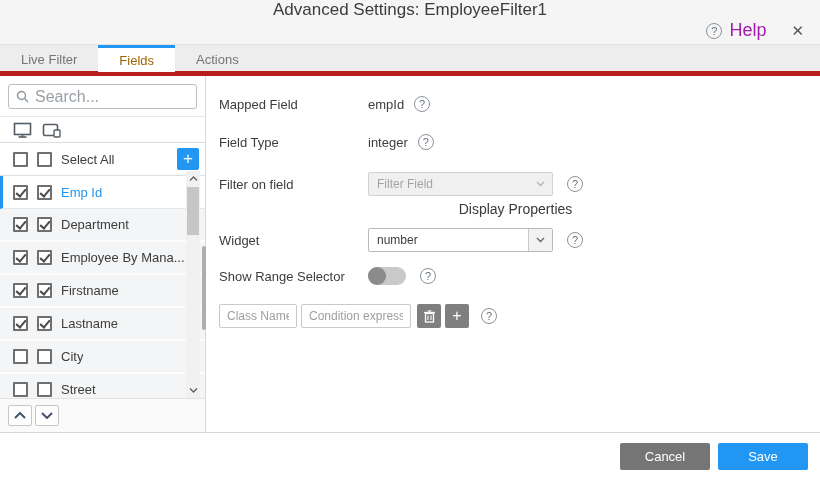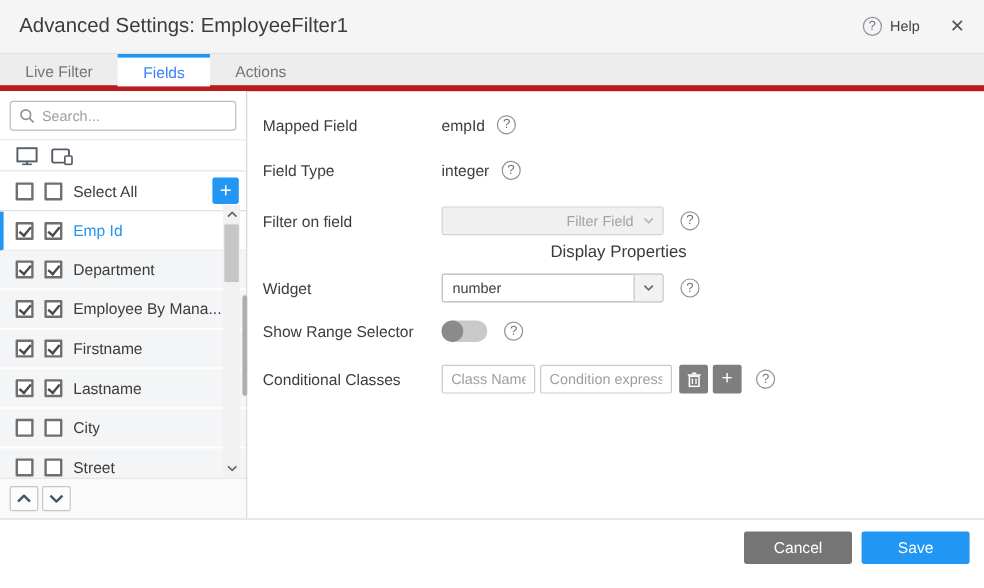--- a/index.html
+++ b/index.html
@@ -1,42 +1,42 @@
 <!DOCTYPE html>
 <html><head>
 <meta charset="utf-8">
 <style>
   * { margin:0; padding:0; box-sizing:border-box; }
   html,body { width:820px; height:490px; background:#fff; font-family:"Liberation Sans", sans-serif; color:#3d3d3d; }
   .modal { position:relative; width:820px; height:490px; background:#fff; overflow:hidden; }
 
   
-  .hdr { height:44px; background:#f5f5f5; display:flex; align-items:center; padding:0 16px; }
+  .hdr { height:44px; background:#f5f5f5; display:flex; align-items:center; padding:0 16px;flex-direction:column; }
   .hdr-title { font-size:17px; color:#3c3c3c; }
   .hdr-right { margin-left:auto; display:flex; align-items:center; gap:7px; }
   .help-circ { width:16px; height:16px; border:1px solid #8a939b; border-radius:50%; color:#6d767e;
                font-size:11px; line-height:14px; text-align:center; display:inline-block; background:transparent; }
-  .hdr-help-text { font-size:12px; color:#404040; margin-right:18px; }
+  .hdr-help-text { font-size:18px; color:#a21caf; margin-right:18px; }
   .close-x { font-size:15px; color:#555; cursor:pointer; }
 
   
   .tabbar { height:32px; background:#ededed; border-top:1px solid #e3e3e3; border-bottom:5px solid #b91c1c; display:flex; }
   .tab { padding:0 21px; font-size:13px; color:#757575; display:flex; align-items:center; border-top:3px solid transparent; cursor:pointer; }
-  .tab.active { background:#fff; color:#3b82f6; border-top:3px solid #2196f3; margin-bottom:-1px; }
+  .tab.active { background:#fff; color:#a16207; border-top:3px solid #2196f3; margin-bottom:-1px; }
 
   
   .body { position:relative; display:flex; height:356px; }
   .v-divider { position:absolute; left:205px; top:0; bottom:0; width:1px; background:#d8d8d8; }
   .main-scroll-thumb { position:absolute; left:202px; top:170px; width:4px; height:84px; background:#aeaeae; border-radius:2px; }
 
   
   .sidebar { width:205px; flex:none; position:relative; background:#fff; }
   .search-wrap { height:41px; border-bottom:1px solid #e8e8e8; padding:8px; }
   .search-box { height:25px; border:1px solid #b9bfc4; border-radius:3px; background:#fff; display:flex; align-items:center; padding:0 7px; gap:6px; }
-  .search-box input { border:none; outline:none; flex:1; font-size:12px; color:#3d3d3d; background:transparent; font-family:"Liberation Sans",sans-serif; }
+  .search-box input { border:none; outline:none; flex:1; font-size:16px; color:#3d3d3d; background:transparent; font-family:"Liberation Sans",sans-serif; }
   .search-box input::placeholder { color:#9aa0a6; }
   .devices-row { height:26px; border-bottom:1px solid #dcdcdc; display:flex; align-items:center; padding-left:13px; gap:10px; }
   .row { height:33px; display:flex; align-items:center; padding-left:13px; font-size:13px; }
   .select-all-row { background:#fff; border-bottom:1px solid #e0e0e0; position:relative; }
   .add-btn { position:absolute; right:6px; top:5px; width:22px; height:22px; background:#2196f3; color:#fff; border:none;
              border-radius:2px; font-size:17px; line-height:20px; text-align:center; cursor:pointer; }
   .cb { width:15px; height:15px; border:2px solid #6f6f6f; border-radius:1px; margin-right:9px; flex:none; position:relative; background:#fff; }
   .cb.checked::after { content:""; position:absolute; left:3px; top:0px; width:4px; height:8px;
                        border-right:2px solid #4a4a4a; border-bottom:2px solid #4a4a4a; transform:rotate(40deg); }
   .field-label { color:#3d3d3d; white-space:nowrap; overflow:hidden; }
@@ -65,21 +65,21 @@
   .section-title { font-size:14px; color:#3a3a3a; white-space:nowrap; }
   .section-line { flex:1; height:1px; background:#d8d8d8; margin-left:10px; }
   .r4 { margin-top:7px; height:24px; }
   .r5 { margin-top:14px; height:20px; }
   .r6 { margin-top:18px; height:24px; }
 
   .sel { width:185px; height:24px; border:1px solid #b9b9b9; border-radius:2px; background:#fff; display:flex; align-items:center; cursor:pointer; }
   .sel .sel-text { flex:1; font-size:12px; padding-left:8px; color:#3d3d3d; }
   .sel .sel-chev { width:24px; height:100%; border-left:1px solid #c9c9c9; background:#f2f2f2; display:flex; align-items:center; justify-content:center; }
   .sel.disabled { background:#f0f0f0; border-color:#d2d2d2; cursor:default; }
-  .sel.disabled .sel-text { color:#a3a3a3;text-align:right; }
+  .sel.disabled .sel-text { color:#a3a3a3; }
   .sel.disabled .sel-chev { border-left:none; background:transparent; }
   .help-after { margin-left:14px; flex:none; }
 
   .toggle { width:38px; height:18px; border-radius:9px; background:#c9c9c9; position:relative; cursor:pointer; flex:none; }
   .toggle .knob { position:absolute; top:0; width:18px; height:18px; border-radius:50%; background:#8b8b8b; }
   .toggle.off .knob { left:0; }
 
   .ph-input { height:24px; border:1px solid #c9c9c9; border-radius:2px; font-size:12px; padding:0 7px; color:#3d3d3d; outline:none; background:#fff; font-family:"Liberation Sans",sans-serif; }
   .ph-input::placeholder { color:#9e9e9e; }
   .ph-class { width:78px; margin-right:4px; }
@@ -268,21 +268,20 @@
 
       <div class="form-row r5">
         <span class="flabel">Show Range Selector</span>
         <div class="toggle off">
             <div class="knob"></div>
           </div>
         <span class="help-circ help-after">?</span>
       </div>
 
       <div class="form-row r6">
-        <span class="flabel">Conditional Classes</span>
         <input type="text" class="ph-input ph-class" placeholder="Class Name" style="">
         <input type="text" class="ph-input ph-cond" placeholder="Condition expression" style="">
         <button class="sq-btn">
           <span>
             <svg width="11" height="13" viewBox="0 0 11 13">
                 <rect x="1.5" y="3.5" width="8" height="8.5" fill="none" stroke="#fff" stroke-width="1.3"></rect>
                 <line x1="0" y1="2.5" x2="11" y2="2.5" stroke="#fff" stroke-width="1.3"></line>
                 <line x1="3.8" y1="1" x2="7.2" y2="1" stroke="#fff" stroke-width="1.3"></line>
                 <line x1="4" y1="5.5" x2="4" y2="10" stroke="#fff" stroke-width="1.1"></line>
                 <line x1="7" y1="5.5" x2="7" y2="10" stroke="#fff" stroke-width="1.1"></line>

